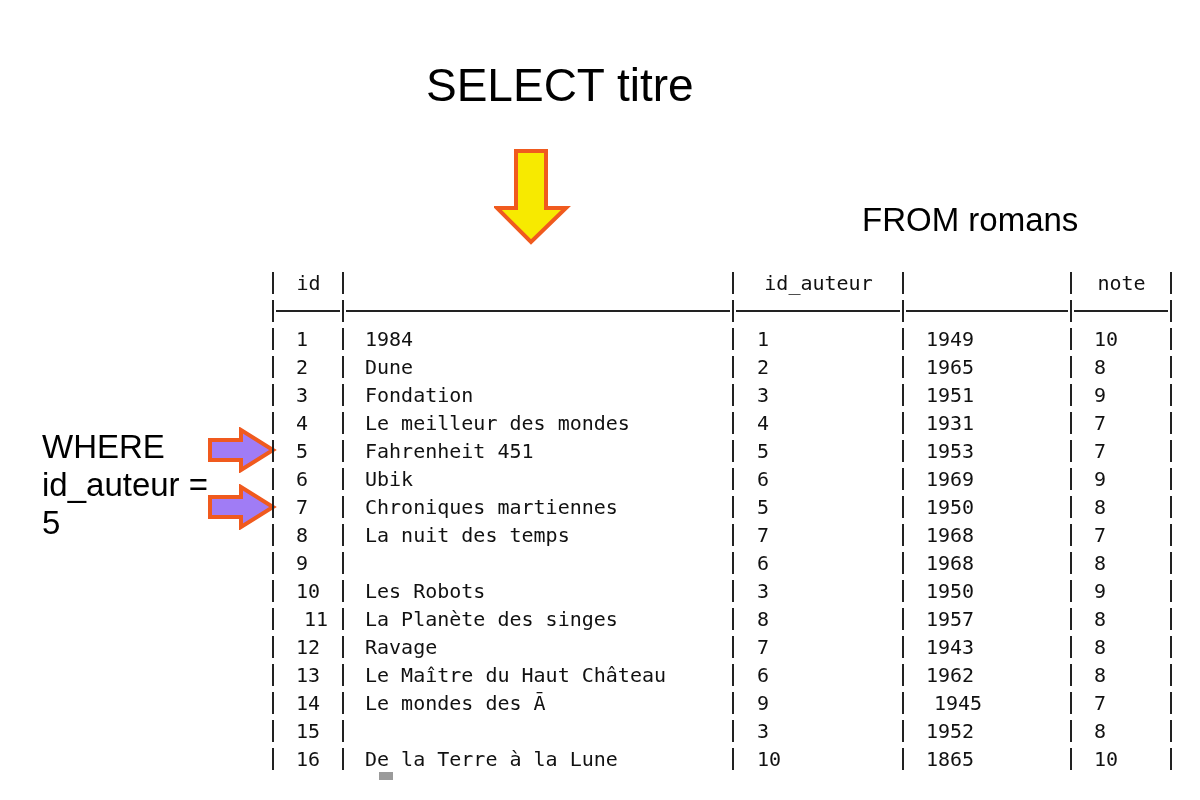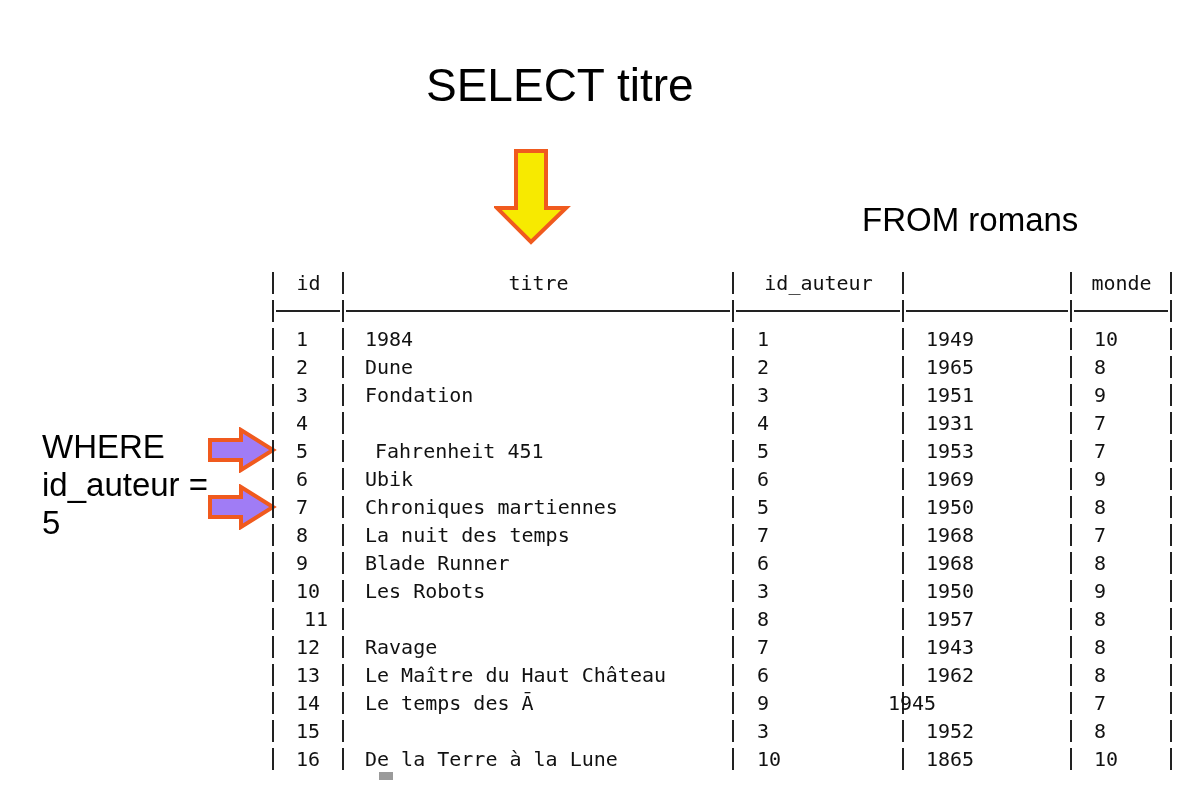--- a/index.html
+++ b/index.html
@@ -36,26 +36,25 @@
 <svg class="arrow" style="left:207px;top:484px" width="70" height="46" viewBox="0 0 70 46">
   <polygon points="3,13 34,13 34,3 66,23 34,43 34,33 3,33" fill="#a07cf5" stroke="#f05a1e" stroke-width="4" stroke-linejoin="miter"></polygon>
 </svg>
 
 <div class="tbl" id="tbl">
 
   <div class="row" style="top:269px">
     <span class="bar" style="left:272px"></span>
     <span class="cell hdr" style="left:274px;width:69px">id</span>
     <span class="bar" style="left:342px"></span>
-    <span class="cell hdr" style="left:344px;width:389px">titre</span>
     <span class="bar" style="left:732px"></span>
     <span class="cell hdr" style="left:734px;width:169px">id_auteur</span>
     <span class="bar" style="left:902px"></span>
     <span class="bar" style="left:1070px"></span>
-    <span class="cell hdr" style="left:1072px;width:99px">monde</span>
+    <span class="cell hdr" style="left:1072px;width:99px">note</span>
     <span class="bar" style="left:1170px"></span>
   </div>
 
   <div class="row" style="top:297px">
     <span class="bar" style="left:272px"></span>
     <span class="dash" style="left:276px;width:64px"></span>
     <span class="bar" style="left:342px"></span>
     <span class="dash" style="left:346px;width:384px"></span>
     <span class="bar" style="left:732px"></span>
     <span class="dash" style="left:736px;width:164px"></span>
@@ -102,33 +101,34 @@
     <span class="bar" style="left:902px"></span>
     <span class="cell" style="left:926px">1951</span>
     <span class="bar" style="left:1070px"></span>
     <span class="cell" style="left:1094px">9</span>
     <span class="bar" style="left:1170px"></span>
   </div>
       <div class="row" style="top: 409px;">
     <span class="bar" style="left:272px"></span>
     <span class="cell" style="left:296px">4</span>
     <span class="bar" style="left:342px"></span>
+    <span class="cell" style="left:365px">Le meilleur des mondes</span>
     <span class="bar" style="left:732px"></span>
     <span class="cell" style="left:757px">4</span>
     <span class="bar" style="left:902px"></span>
     <span class="cell" style="left:926px">1931</span>
     <span class="bar" style="left:1070px"></span>
     <span class="cell" style="left:1094px">7</span>
     <span class="bar" style="left:1170px"></span>
   </div>
       <div class="row" style="top: 437px;">
     <span class="bar" style="left:272px"></span>
     <span class="cell" style="left:296px">5</span>
     <span class="bar" style="left:342px"></span>
-    <span class="cell" style="left:375px">Fahrenheit 451</span>
+    <span class="cell" style="left:365px">Fahrenheit 451</span>
     <span class="bar" style="left:732px"></span>
     <span class="cell" style="left:757px">5</span>
     <span class="bar" style="left:902px"></span>
     <span class="cell" style="left:926px">1953</span>
     <span class="bar" style="left:1070px"></span>
     <span class="cell" style="left:1094px">7</span>
     <span class="bar" style="left:1170px"></span>
   </div>
       <div class="row" style="top: 465px;">
     <span class="bar" style="left:272px"></span>
@@ -166,21 +166,20 @@
     <span class="bar" style="left:902px"></span>
     <span class="cell" style="left:926px">1968</span>
     <span class="bar" style="left:1070px"></span>
     <span class="cell" style="left:1094px">7</span>
     <span class="bar" style="left:1170px"></span>
   </div>
       <div class="row" style="top: 549px;">
     <span class="bar" style="left:272px"></span>
     <span class="cell" style="left:296px">9</span>
     <span class="bar" style="left:342px"></span>
-    <span class="cell" style="left:365px">Blade Runner</span>
     <span class="bar" style="left:732px"></span>
     <span class="cell" style="left:757px">6</span>
     <span class="bar" style="left:902px"></span>
     <span class="cell" style="left:926px">1968</span>
     <span class="bar" style="left:1070px"></span>
     <span class="cell" style="left:1094px">8</span>
     <span class="bar" style="left:1170px"></span>
   </div>
       <div class="row" style="top: 577px;">
     <span class="bar" style="left:272px"></span>
@@ -192,20 +191,21 @@
     <span class="bar" style="left:902px"></span>
     <span class="cell" style="left:926px">1950</span>
     <span class="bar" style="left:1070px"></span>
     <span class="cell" style="left:1094px">9</span>
     <span class="bar" style="left:1170px"></span>
   </div>
       <div class="row" style="top: 605px;">
     <span class="bar" style="left:272px"></span>
     <span class="cell" style="left:304px">11</span>
     <span class="bar" style="left:342px"></span>
+    <span class="cell" style="left:365px">La Planète des singes</span>
     <span class="bar" style="left:732px"></span>
     <span class="cell" style="left:757px">8</span>
     <span class="bar" style="left:902px"></span>
     <span class="cell" style="left:926px">1957</span>
     <span class="bar" style="left:1070px"></span>
     <span class="cell" style="left:1094px">8</span>
     <span class="bar" style="left:1170px"></span>
   </div>
       <div class="row" style="top: 633px;">
     <span class="bar" style="left:272px"></span>
@@ -230,25 +230,25 @@
     <span class="bar" style="left:902px"></span>
     <span class="cell" style="left:926px">1962</span>
     <span class="bar" style="left:1070px"></span>
     <span class="cell" style="left:1094px">8</span>
     <span class="bar" style="left:1170px"></span>
   </div>
       <div class="row" style="top: 689px;">
     <span class="bar" style="left:272px"></span>
     <span class="cell" style="left:296px">14</span>
     <span class="bar" style="left:342px"></span>
-    <span class="cell" style="left:365px">Le temps des Ā</span>
+    <span class="cell" style="left:365px">Le mondes des Ā</span>
     <span class="bar" style="left:732px"></span>
     <span class="cell" style="left:757px">9</span>
     <span class="bar" style="left:902px"></span>
-    <span class="cell" style="left:888px">1945</span>
+    <span class="cell" style="left:934px">1945</span>
     <span class="bar" style="left:1070px"></span>
     <span class="cell" style="left:1094px">7</span>
     <span class="bar" style="left:1170px"></span>
   </div>
       <div class="row" style="top: 717px;">
     <span class="bar" style="left:272px"></span>
     <span class="cell" style="left:296px">15</span>
     <span class="bar" style="left:342px"></span>
     <span class="bar" style="left:732px"></span>
     <span class="cell" style="left:757px">3</span>

